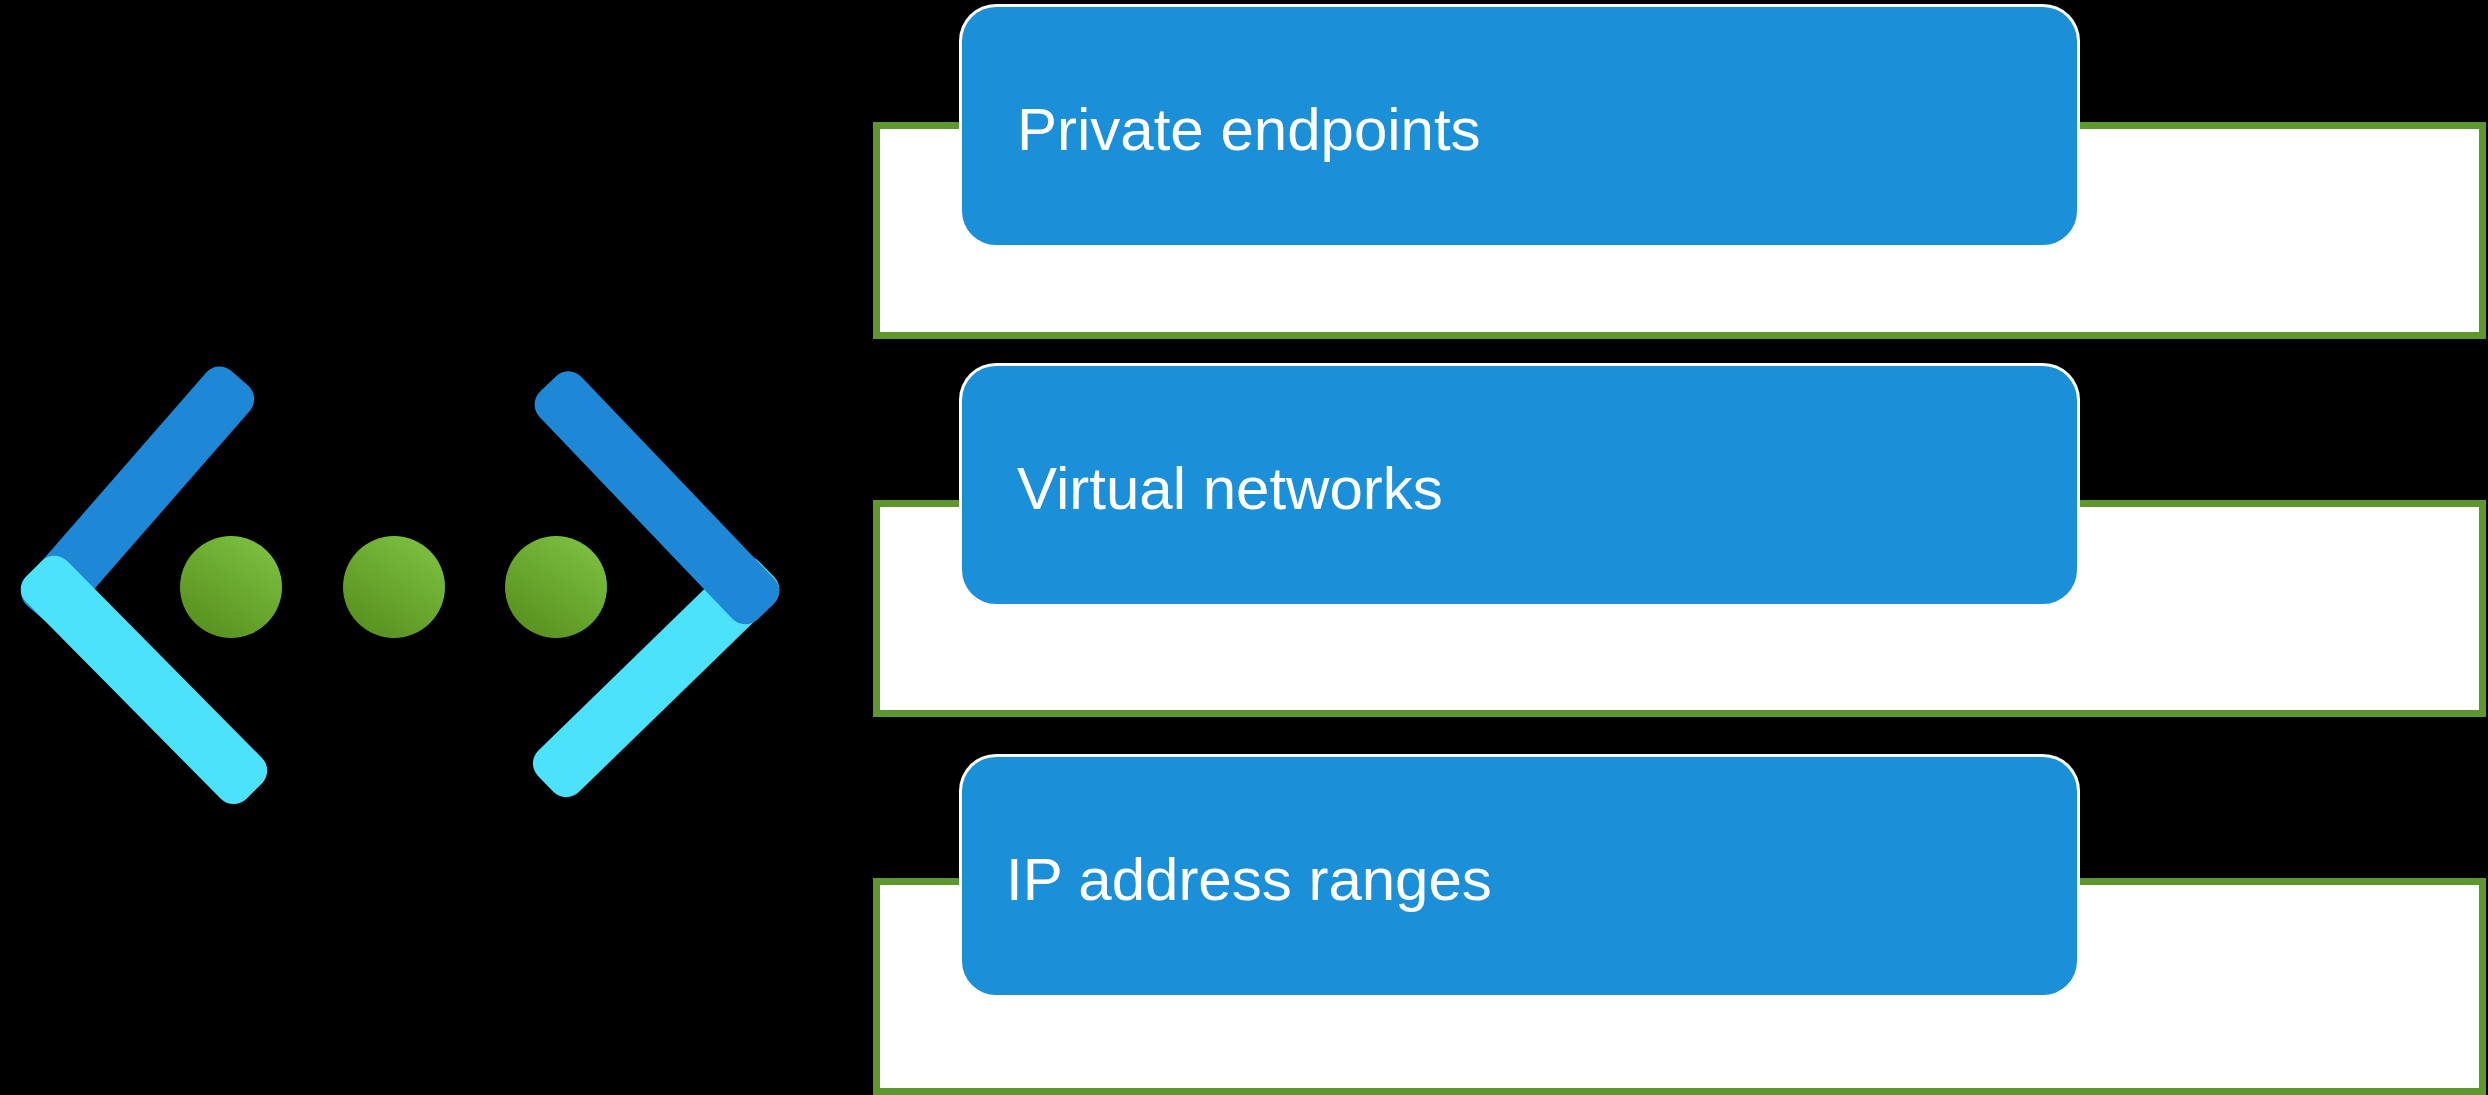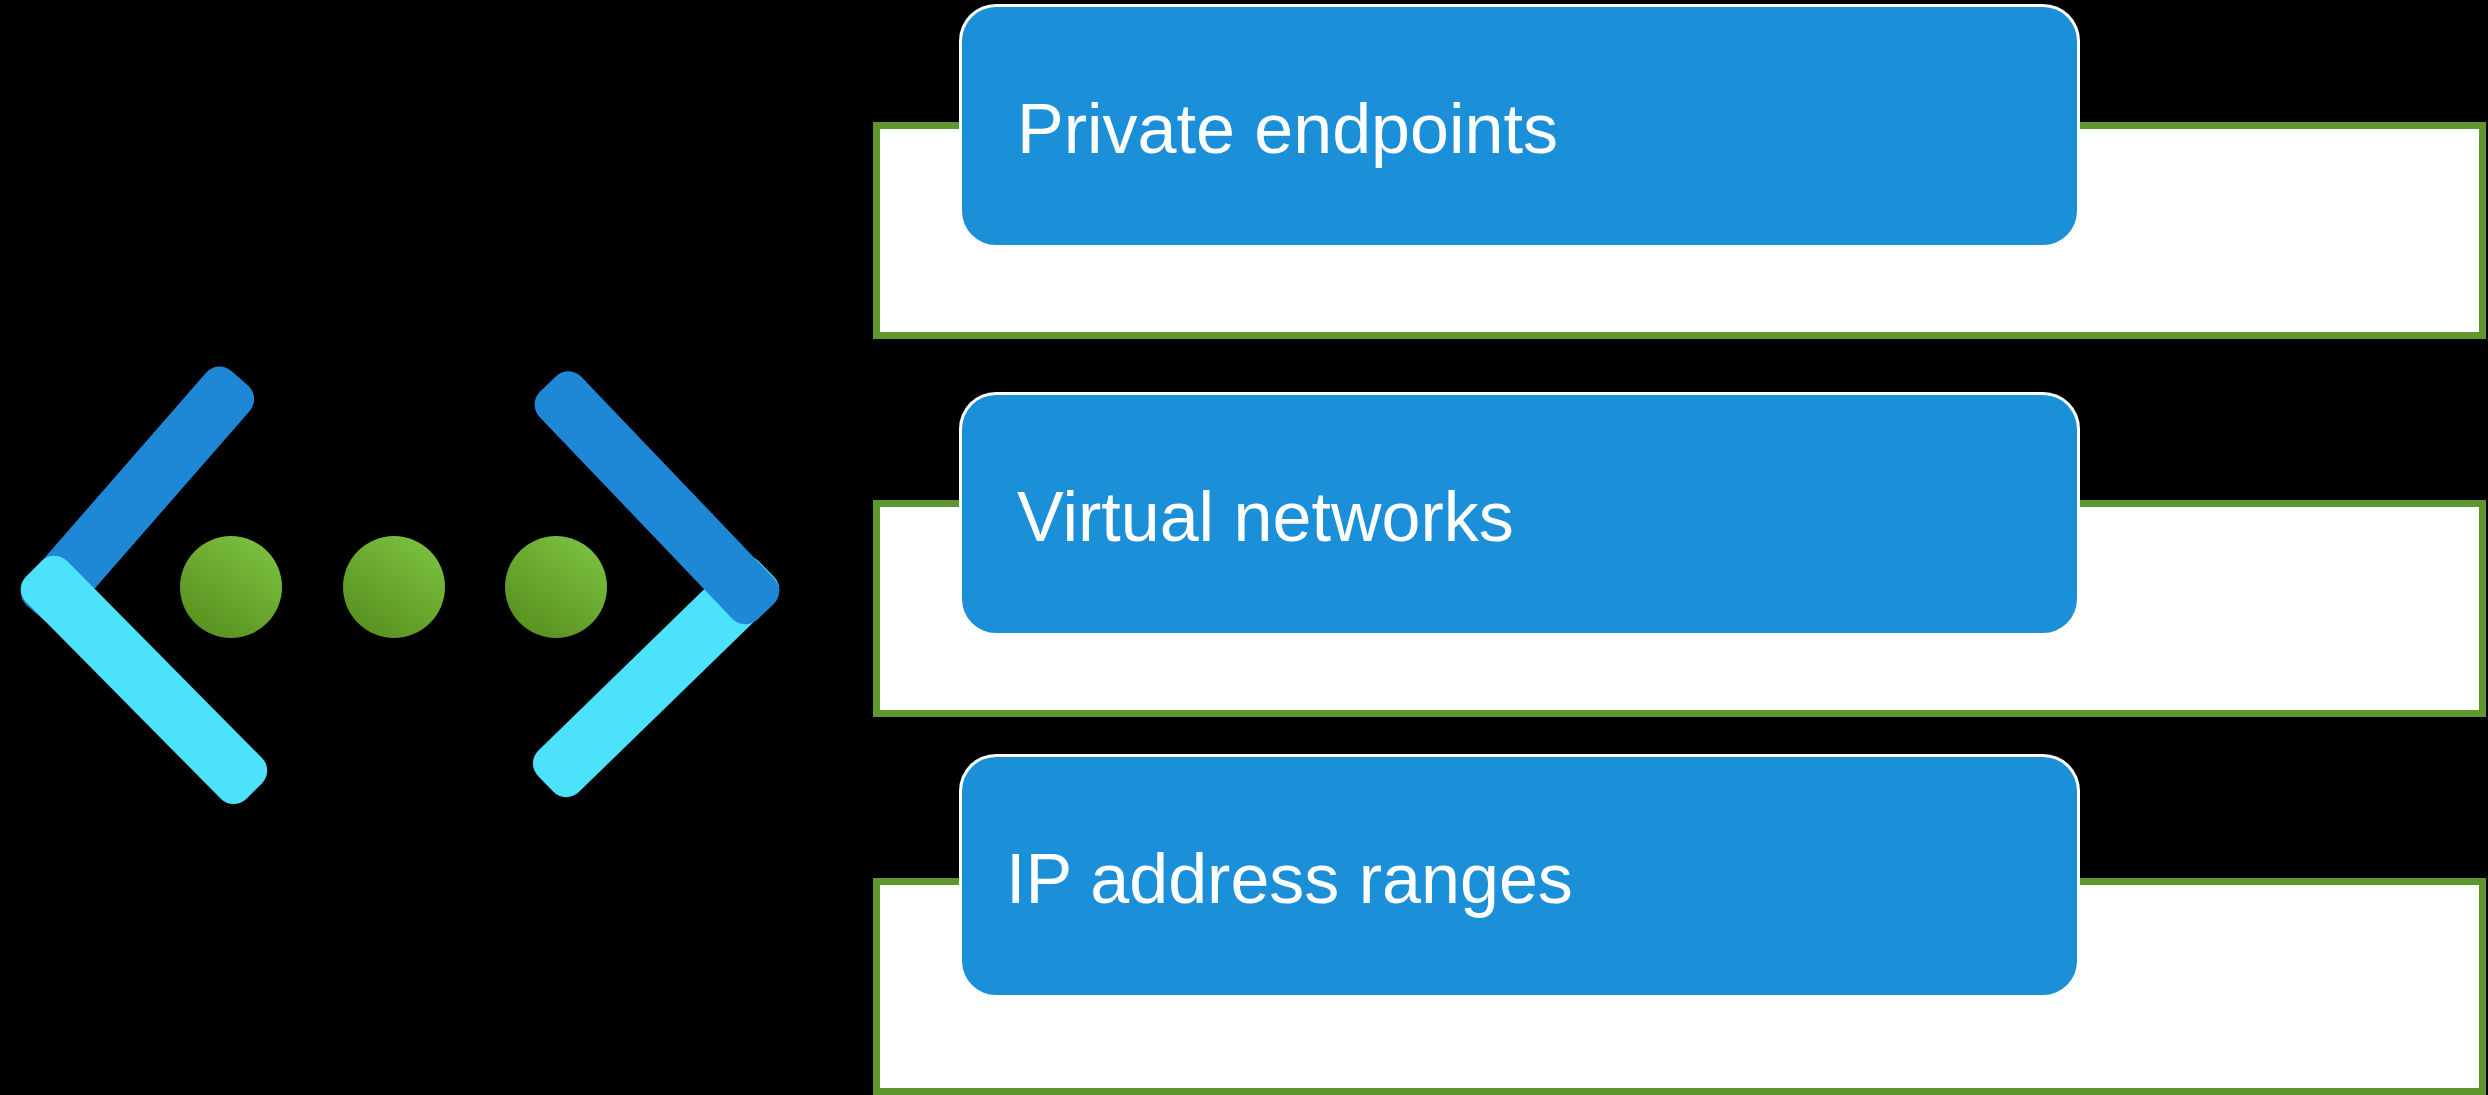--- a/index.html
+++ b/index.html
@@ -37,28 +37,28 @@
     box-sizing:border-box;
     background:var(--box-blue,#1b8fd7);
     border-radius:34px;
     box-shadow:0 0 0 3px var(--box-outline,#fff);
     display:flex;
     align-items:center;
     padding:0 20px 14px 55px;
   }
   .label-box .label{
     color:var(--text-color,#fff);
-    font-size:70px;
+    font-size:60px;
     font-weight:400;
     letter-spacing:0;
     white-space:nowrap;
     margin-top:20px;
   }
   .row1-bar{top:122px;} .row2-bar{top:500px;} .row3-bar{top:878px;}
-  .row1-box{top:7px;}   .row2-box{top:395px;} .row3-box{top:757px;padding-left:44px;}
+  .row1-box{top:7px;}   .row2-box{top:366px;} .row3-box{top:757px;padding-left:44px;}
   .vnet-icon{position:absolute;left:0;top:350px;}
 </style>
 </head>
 <body>
 
 <div class="canvas">
 
   <div class="backdrop-bar row1-bar"></div>
   <div class="label-box row1-box">
     <span class="label">Private endpoints</span>

